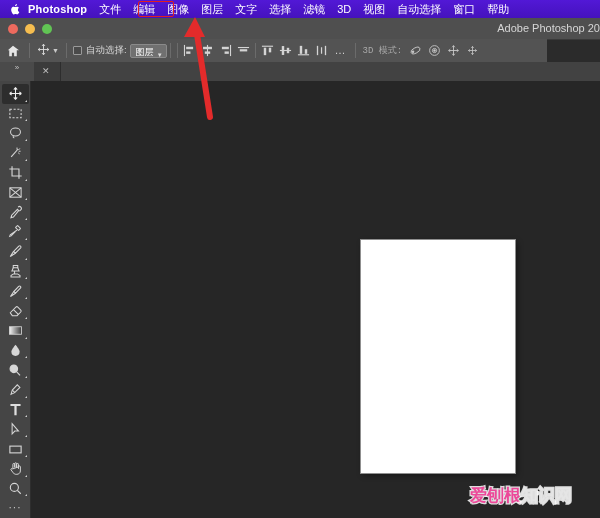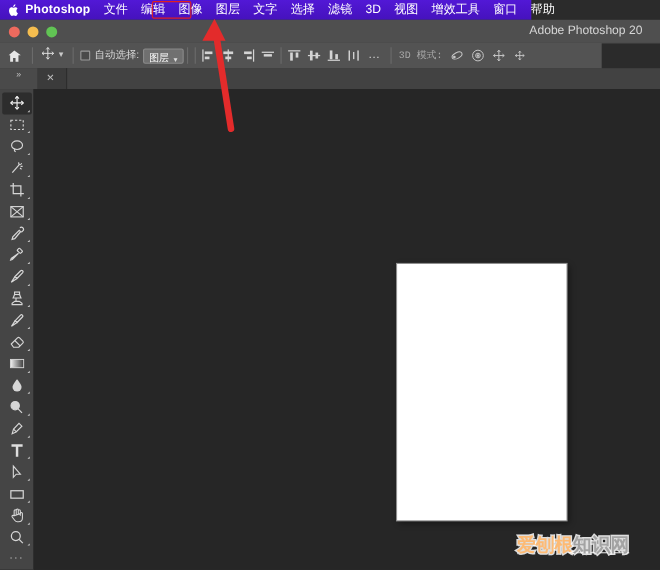--- a/index.html
+++ b/index.html
@@ -6,21 +6,21 @@
   body{
     width:600px;height:518px;overflow:hidden;
     background:#2b2b2b;
     font-family:"Liberation Sans","DejaVu Sans",sans-serif;
     -webkit-font-smoothing:antialiased;
   }
   .app{position:relative;width:600px;height:518px;overflow:hidden;}
 
   
   .menubar{
-    position:absolute;left:0;top:0;width:483px;height:18px;
+    position:absolute;left:0;top:0;width:600px;height:18px;
     background:#4a14c4;
     background:linear-gradient(180deg,#5218d6 0%,#4512bd 100%);
     display:flex;align-items:center;
     box-sizing:border-box;padding-left:6px;
   }
   .apple-logo{
     width:16px;height:18px;display:flex;align-items:center;justify-content:center;
     color:#ffffff;font-size:12px;line-height:1;
   }
   .apple-logo svg{display:block;}
@@ -44,21 +44,21 @@
     background:#4f4f4f;
     border-bottom:1px solid #3a3a3a;
     display:flex;align-items:center;
   }
   .lights{display:flex;align-items:center;gap:7px;padding-left:8px;}
   .light{width:10px;height:10px;border-radius:50%;}
   .l-red{background:#ed6a5e;}
   .l-yellow{background:#f5bd4f;}
   .l-green{background:#61c454;}
   .win-title{
-    position:absolute;right:16px;top:0;height:21px;line-height:21px;
+    position:absolute;right:0px;top:0;height:21px;line-height:21px;
     color:#d6d6d6;font-size:11px;white-space:nowrap;
     padding-right:0px;
   }
 
   
   .optionsbar{
     position:absolute;left:0;top:39px;width:547px;height:23px;
     background:#535353;
     border-bottom:1px solid #3c3c3c;
     display:flex;align-items:center;
@@ -148,22 +148,22 @@
     pointer-events:none;z-index:35;
   }
 
   
   .watermark{
     position:absolute;left:470px;top:484px;
     font-size:17px;font-weight:bold;letter-spacing:0px;
     white-space:nowrap;z-index:50;
     font-family:"DejaVu Sans","Liberation Sans",sans-serif;
   }
-  .wm-a{color:#fdba74;margin-top:32px;}
-  .wm-b{color:#a3a3a3;text-decoration:underline;}
+  .wm-a{color:#ec4899;margin-top:32px;}
+  .wm-b{color:#e5e5e5;}
   .watermark span{
     -webkit-text-stroke:2.5px rgba(255,255,255,.85);
     paint-order:stroke fill;
   }
 </style>
 </head>
 <body>
 
 <div class="app">
 
@@ -176,21 +176,21 @@
     <div class="mb-item bold">Photoshop</div>
     <div class="mb-item">文件</div>
     <div class="mb-item hl">编辑</div>
     <div class="mb-item">图像</div>
     <div class="mb-item">图层</div>
     <div class="mb-item">文字</div>
     <div class="mb-item">选择</div>
     <div class="mb-item">滤镜</div>
     <div class="mb-item">3D</div>
     <div class="mb-item">视图</div>
-    <div class="mb-item">增效工具</div>
+    <div class="mb-item">自动选择</div>
     <div class="mb-item">窗口</div>
     <div class="mb-item">帮助</div>
   </div>
 
   <div class="hl-box"></div>
 
   <div class="titlebar">
     <div class="lights">
       <div class="light l-red"></div>
       <div class="light l-yellow"></div>

